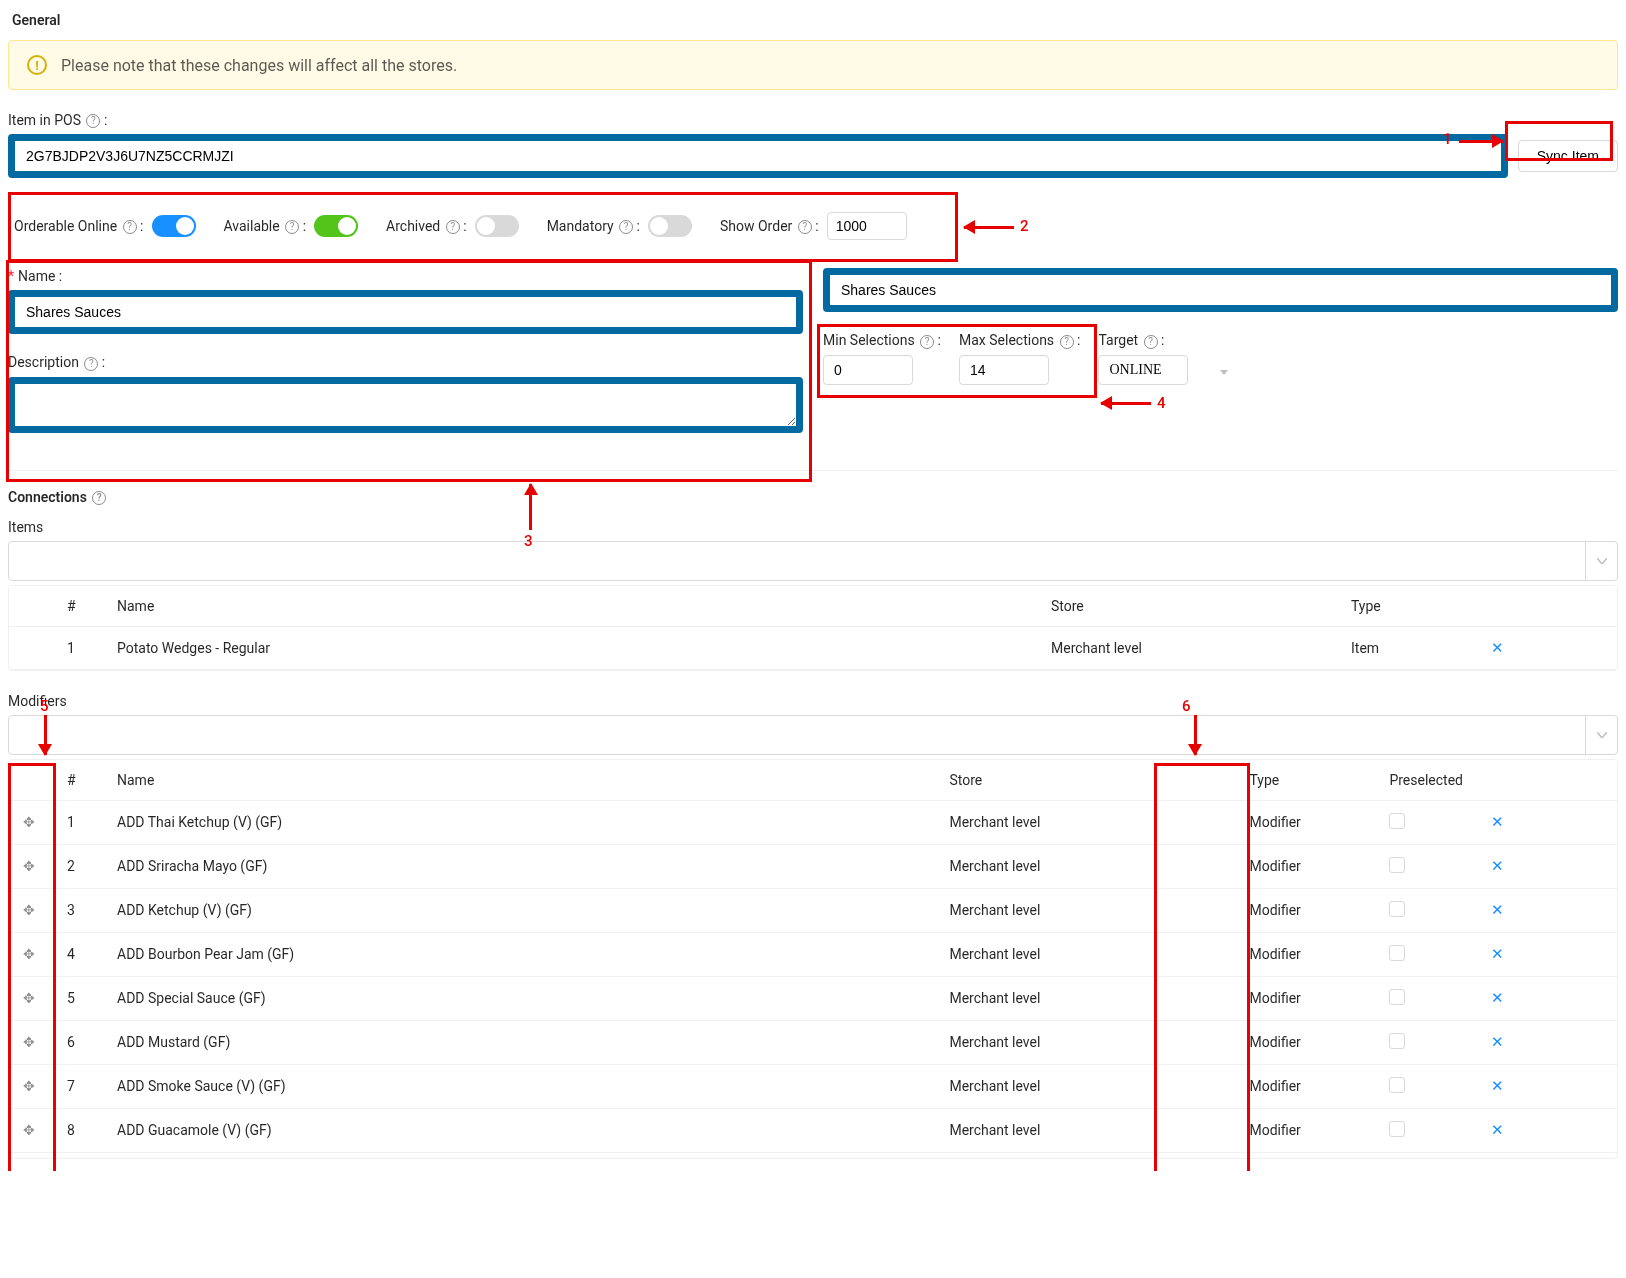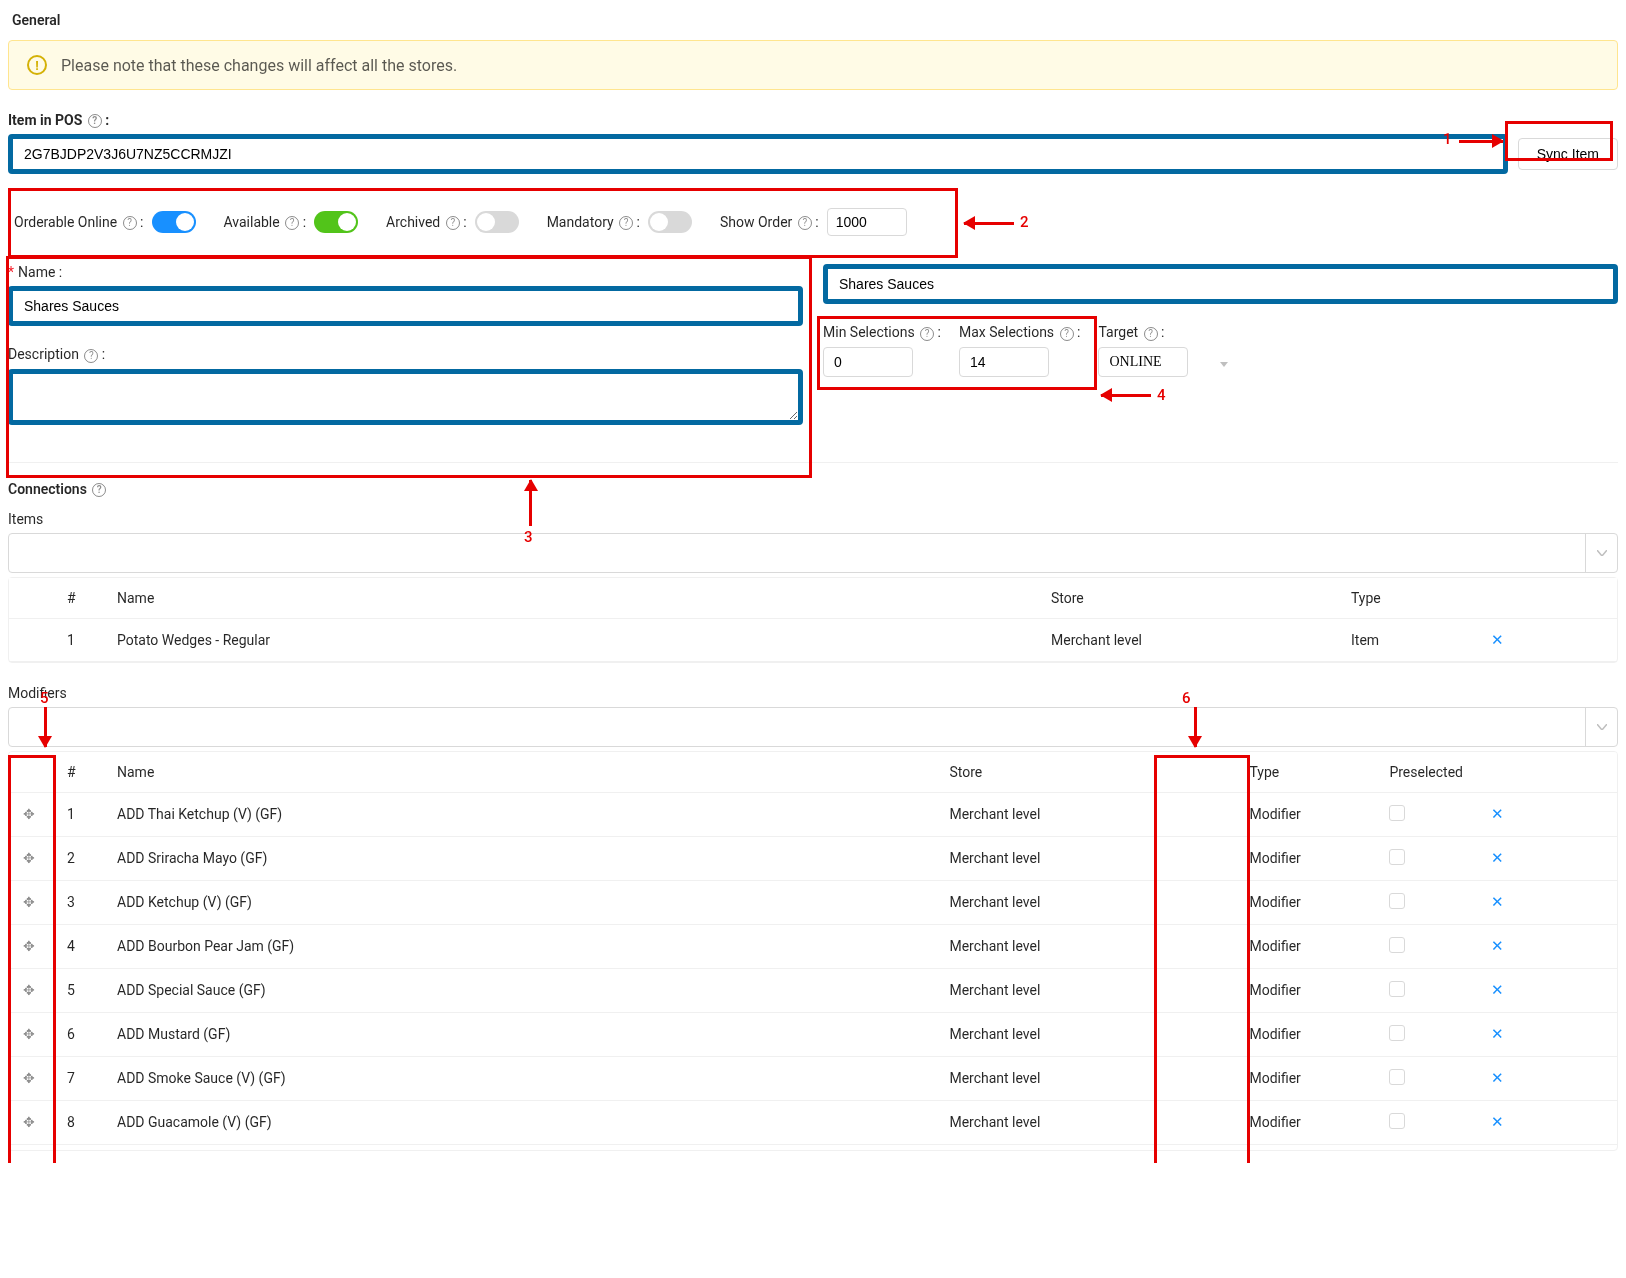--- a/index.html
+++ b/index.html
@@ -55,21 +55,21 @@
   line-height: 12px;
   text-align: center;
   color: rgba(0,0,0,0.45);
   vertical-align: middle;
   margin-left: 2px;
 }
 .pos-row { display: flex; align-items: center; gap: 8px; margin-bottom: 6px; }
 .text-input, .select-input {
   width: 100%;
   padding: 7px 11px;
-  border: 5px solid #0369a1;
+  border: 7px solid #0369a1;
   border-radius: 4px;
   font-size: 14px;
   background: #fff;
 }
 .btn {
   padding: 7px 18px;
   border: 1px solid #d9d9d9;
   border-radius: 4px;
   background: #fff;
   cursor: pointer;
@@ -177,21 +177,21 @@
 
 <div class="container">
 
   <div class="section-title">General</div>
 
   <div class="alert">
     <span class="alert-icon">!</span>
     <span class="alert-text">Please note that these changes will affect all the stores.</span>
   </div>
 
-  <div class="pos-row" style="margin-top:4px;font-weight:bold;">
+  <div class="pos-row" style="margin-top:4px;">
     <label class="field-label" style="margin-bottom:0;">
       <span>Item in POS</span>
       <span class="help-icon">?</span> :
     </label>
   </div>
   <div class="pos-row" style="gap:10px; position:relative;">
     <div class="pos-input-wrap">
       <input class="text-input" value="2G7BJDP2V3J6U7NZ5CCRMJZI" style="">
     </div>
     <button class="btn">Sync Item</button>

